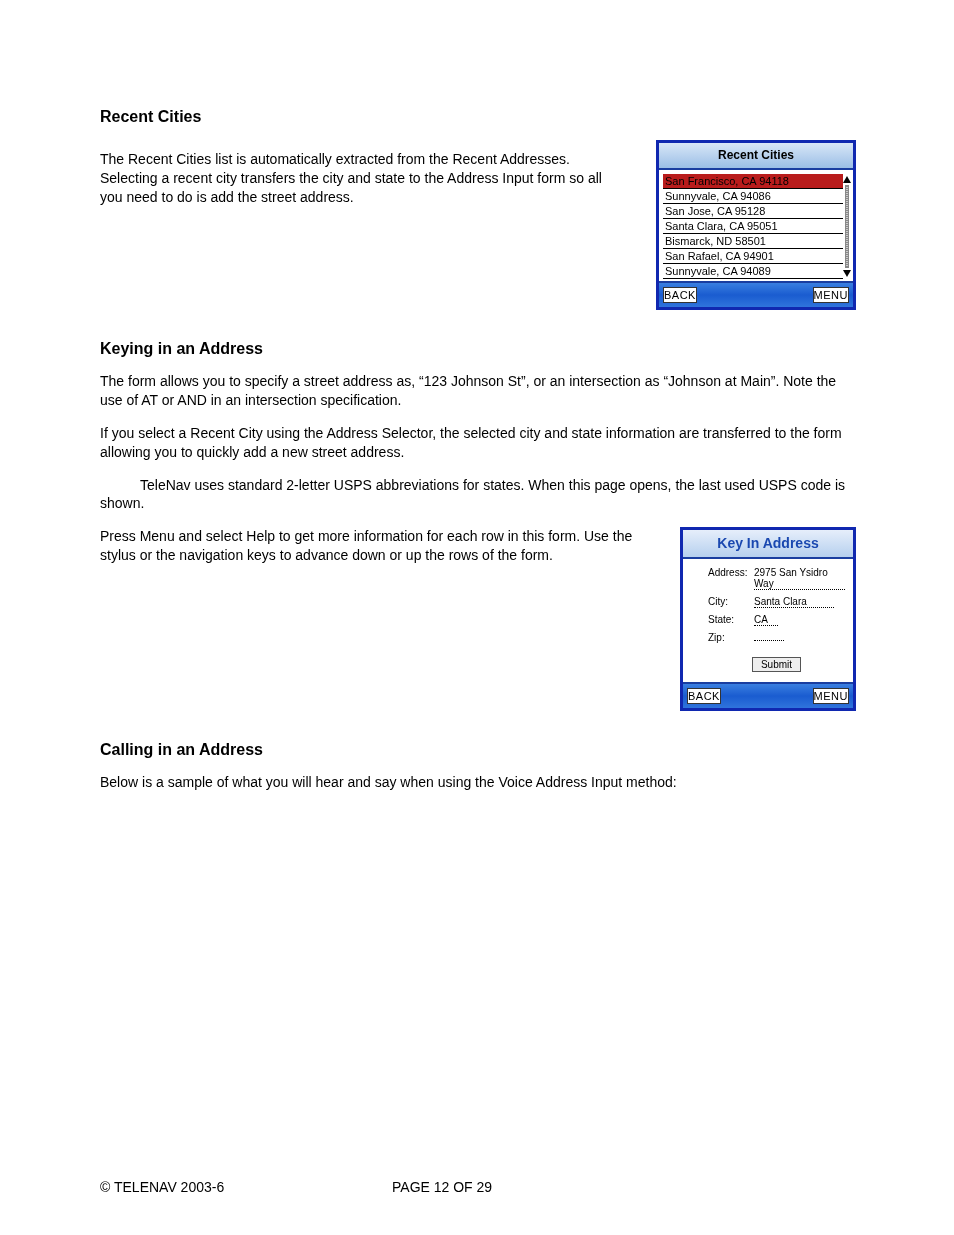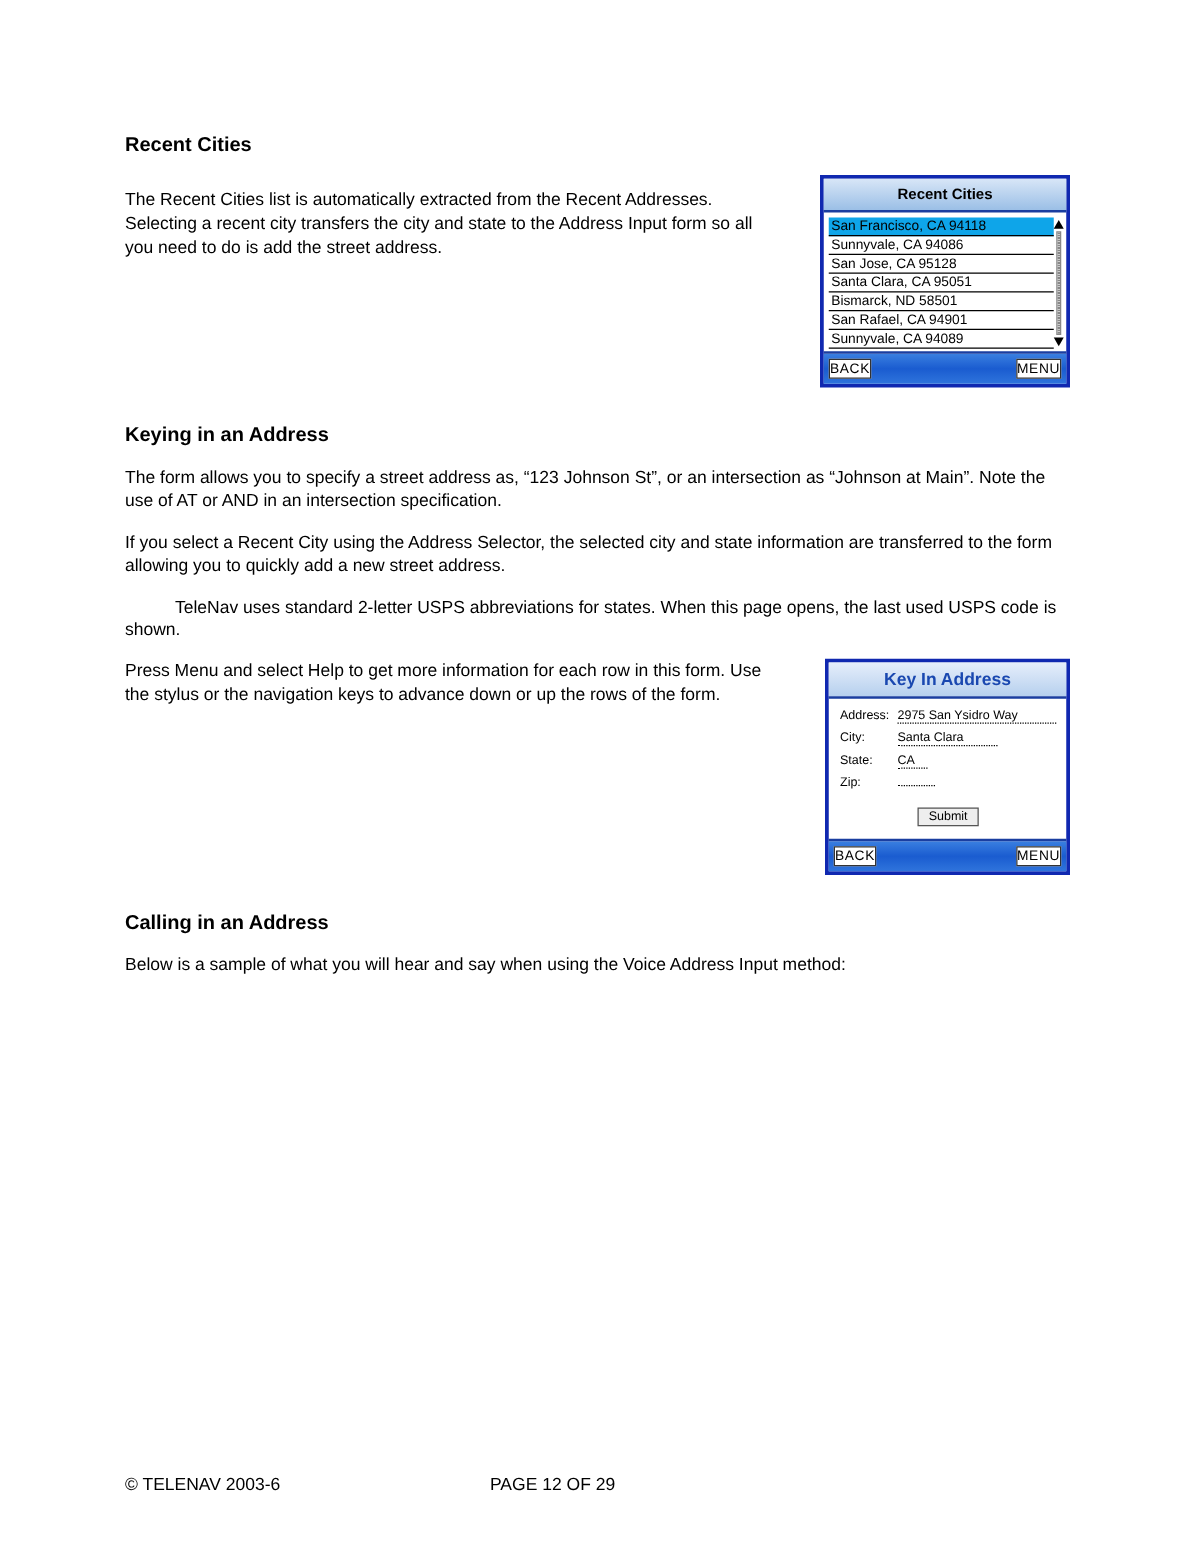--- a/index.html
+++ b/index.html
@@ -43,21 +43,21 @@
   }
   .row-keyin .textcol { flex: 1 1 auto; }
   .phone-panel {
     flex: 0 0 auto;
     border: 3px solid #1028b0;
     background: #fff;
     font-family: Verdana, Arial, sans-serif;
     font-size: 11px;
   }
   .phone-panel.recent { width: 200px; }
-  .phone-panel.keyin { width: 196px; }
+  .phone-panel.keyin { width: 176px; }
   .panel-title {
     background: linear-gradient(#d8e6f7, #9bbfe6);
     border-bottom: 2px solid #1a3ea0;
     text-align: center;
     font-weight: bold;
     font-size: 12px;
     padding: 5px 0 6px;
     font-family: Verdana, Arial, sans-serif;
     color: #000;
   }
@@ -74,21 +74,21 @@
   .city-list {
     flex: 1 1 auto;
     padding-left: 4px;
   }
   .city-item {
     border-bottom: 1px solid #000;
     padding: 1px 2px 1px 2px;
     font-size: 11px;
     font-family: Verdana, Arial, sans-serif;
   }
-  .city-item.sel { background: #0ea5e9; }
+  .city-item.sel { background: #b91c1c; }
   .city-scroll {
     width: 10px;
     display: flex;
     flex-direction: column;
     align-items: center;
     justify-content: space-between;
     padding: 2px 2px 2px 0;
   }
   .arrow-up, .arrow-down {
     width: 0; height: 0;
@@ -112,21 +112,21 @@
   .pf-btn {
     background: #fff;
     border: 1px solid #333;
     font-family: Arial, sans-serif;
     font-size: 11px;
     padding: 1px 0;
     letter-spacing: 0.5px;
     cursor: pointer;
   }
   .form-body {
-    padding: 8px 8px 10px 9px;
+    padding: 8px 8px 10px 25px;
   }
   .form-row {
     display: flex;
     align-items: baseline;
     margin-bottom: 6px;
   }
   .form-label {
     width: 46px;
     font-size: 10px;
   }

